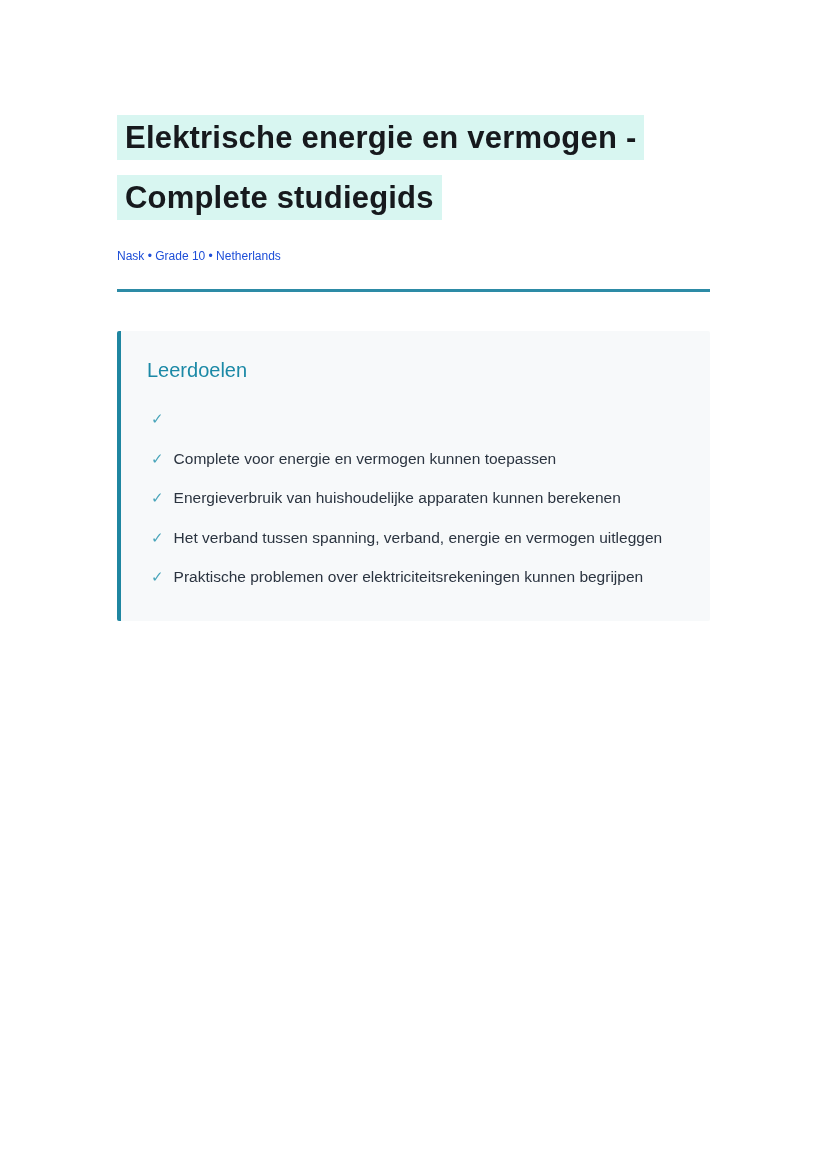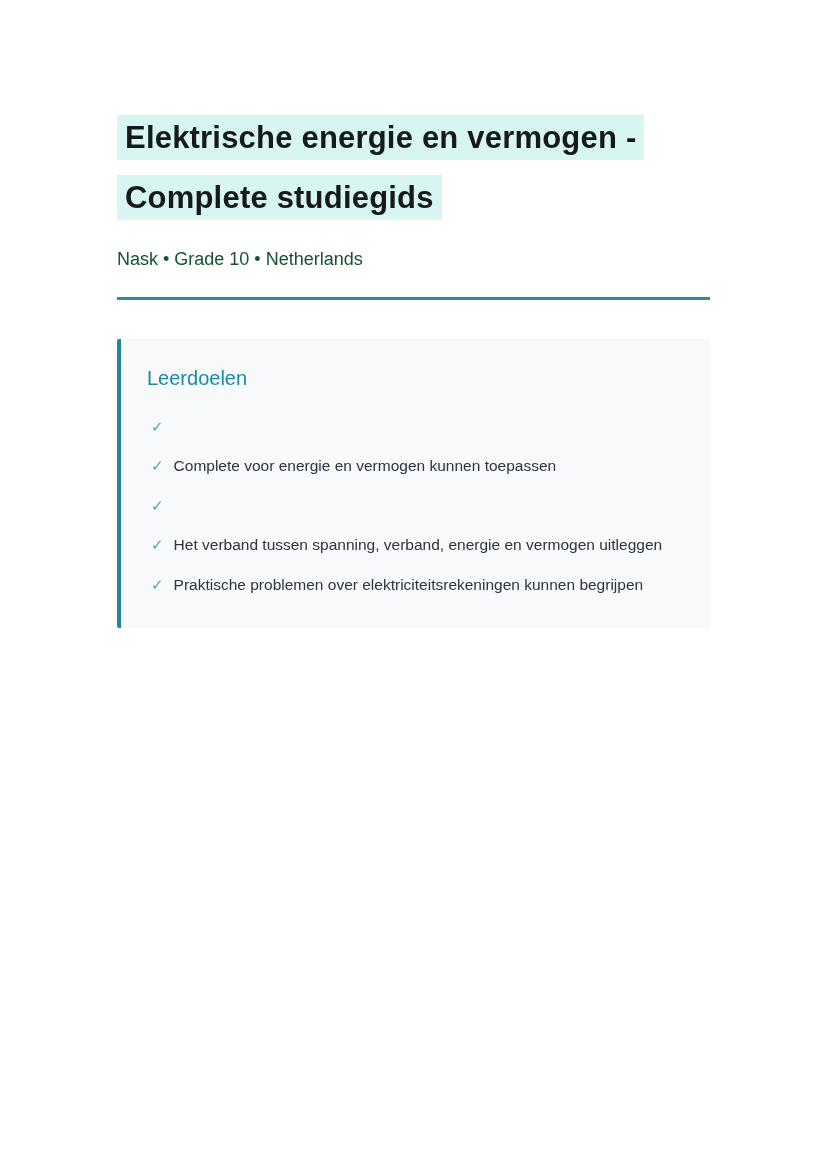--- a/index.html
+++ b/index.html
@@ -38,22 +38,22 @@
     box-decoration-break: clone;
   }
   .subtitle {
     margin: 19px 0 0 0;
     font-size: 17px;
     color: #43506c;
     line-height: 1.25;
   }
   .meta {
     margin: 21px 0 0 0;
-    font-size: 18px;
-    color: #14532d;
+    font-size: 12px;
+    color: #1d4ed8;
     line-height: 1.2;
   }
   .rule {
     margin: 26px 0 0 0;
     width: 100%;
     height: 3px;
     background: #2d8ba6;
     border: none;
   }
   .objectives-card {
@@ -113,20 +113,21 @@
       <ul class="objectives-list">
         <li>
           <span class="check">✓</span>
         </li>
         <li>
           <span class="check">✓</span>
           <span>Complete voor energie en vermogen kunnen toepassen</span>
         </li>
         <li>
           <span class="check">✓</span>
+          <span>Energieverbruik van huishoudelijke apparaten kunnen berekenen</span>
         </li>
         <li>
           <span class="check">✓</span>
           <span>Het verband tussen spanning, verband, energie en vermogen uitleggen</span>
         </li>
         <li>
           <span class="check">✓</span>
           <span>Praktische problemen over elektriciteitsrekeningen kunnen begrijpen</span>
         </li>
       </ul>

